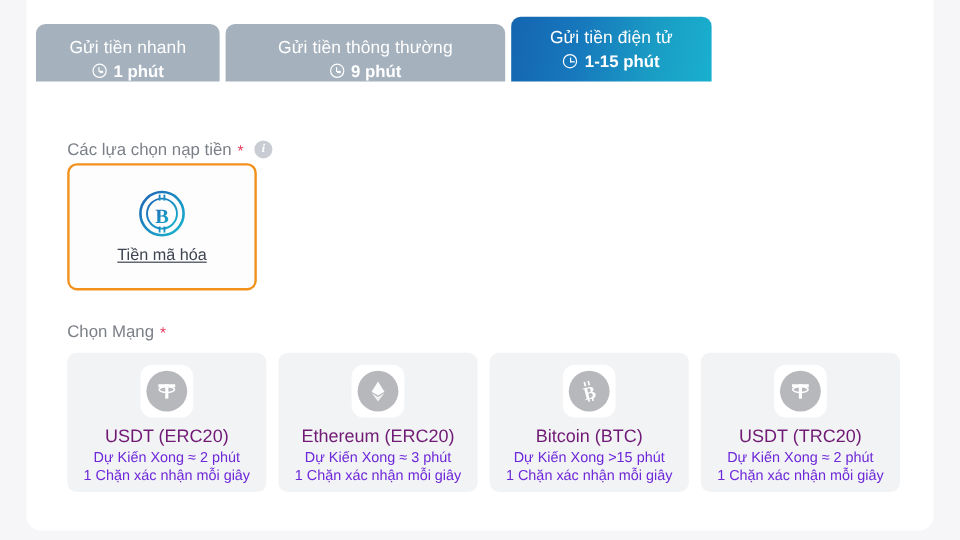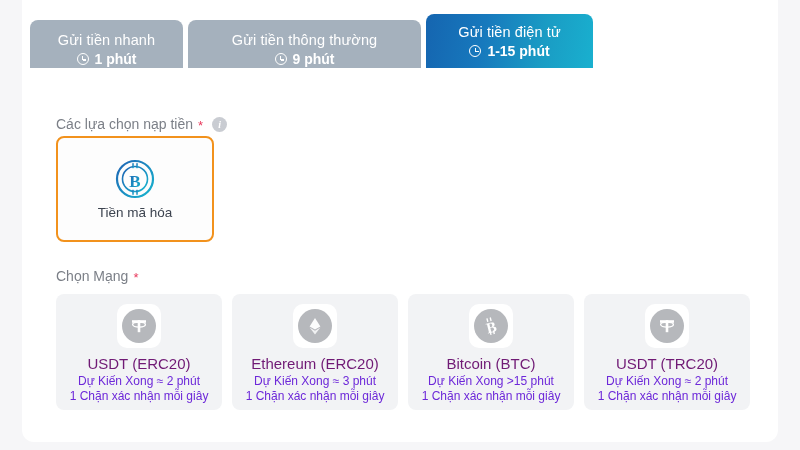--- a/index.html
+++ b/index.html
@@ -136,20 +136,21 @@
     display: flex;
     flex-direction: column;
     align-items: center;
     justify-content: center;
     cursor: pointer;
   }
   .opt-card .btc-wrap { margin-top: -2px; }
   .opt-card .opt-text {
     font-size: 13.5px;
     color: #3d4450;
+    text-decoration: underline;
   }
 
   
   .net-row {
     position: absolute;
     left: 56px; top: 294px;
     display: flex;
     gap: 10px;
   }
   .net-card {

